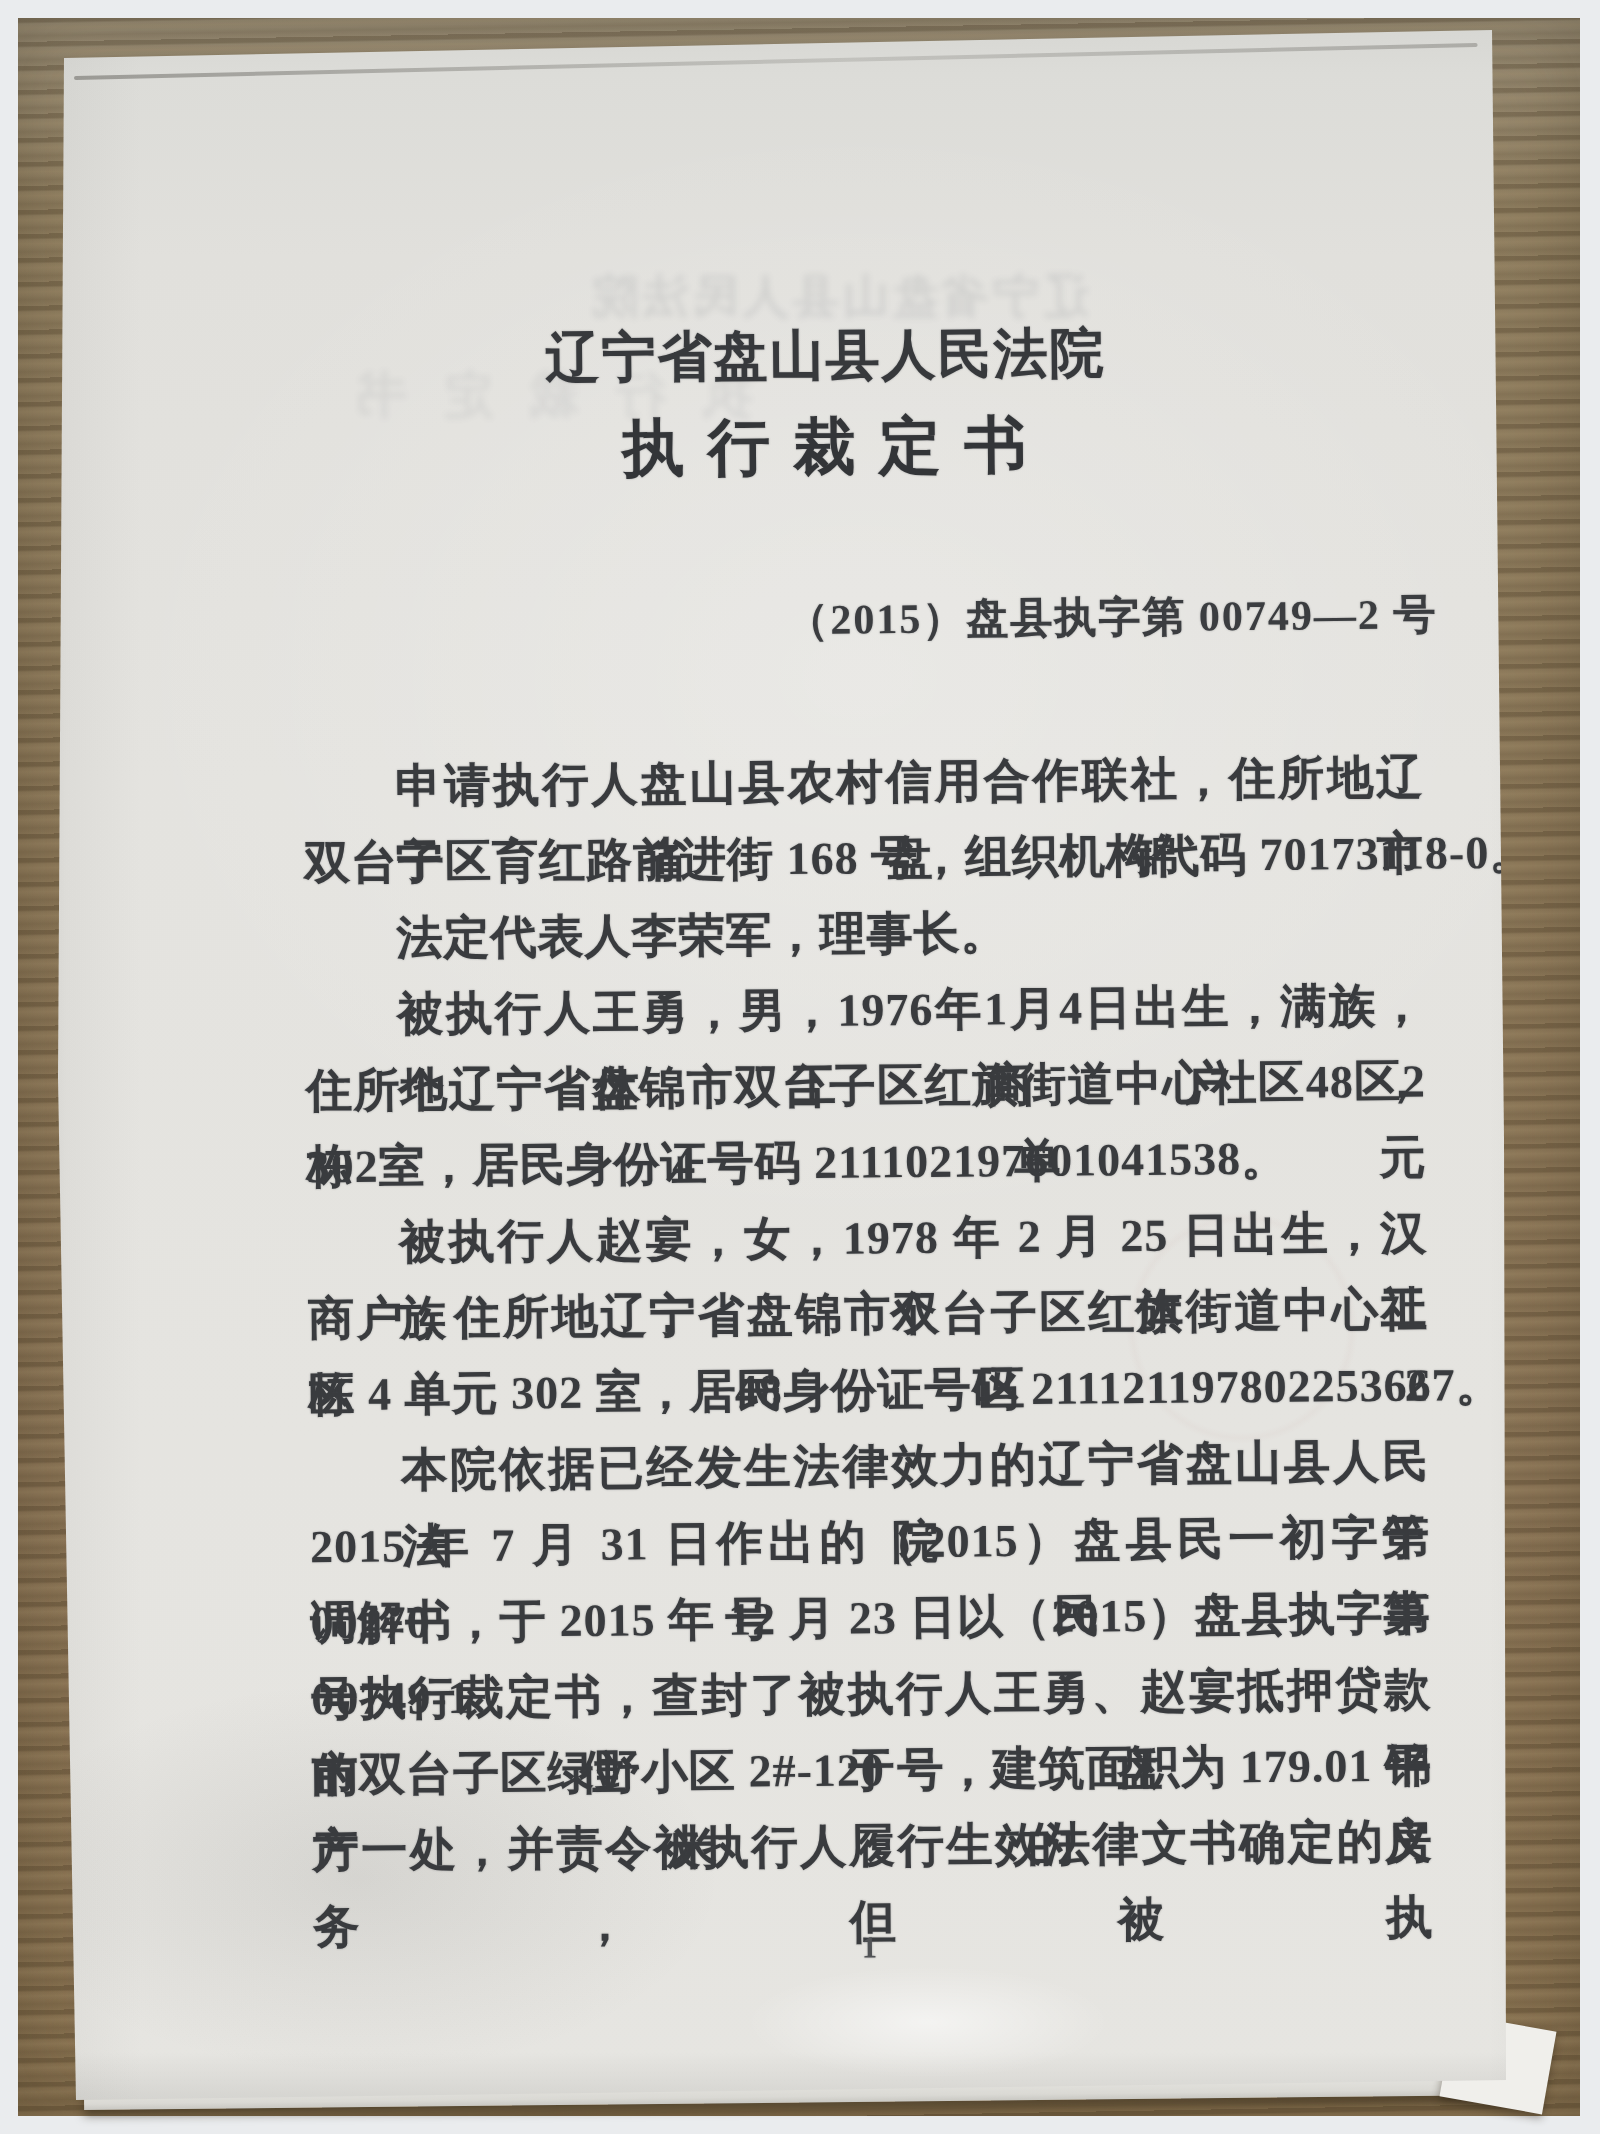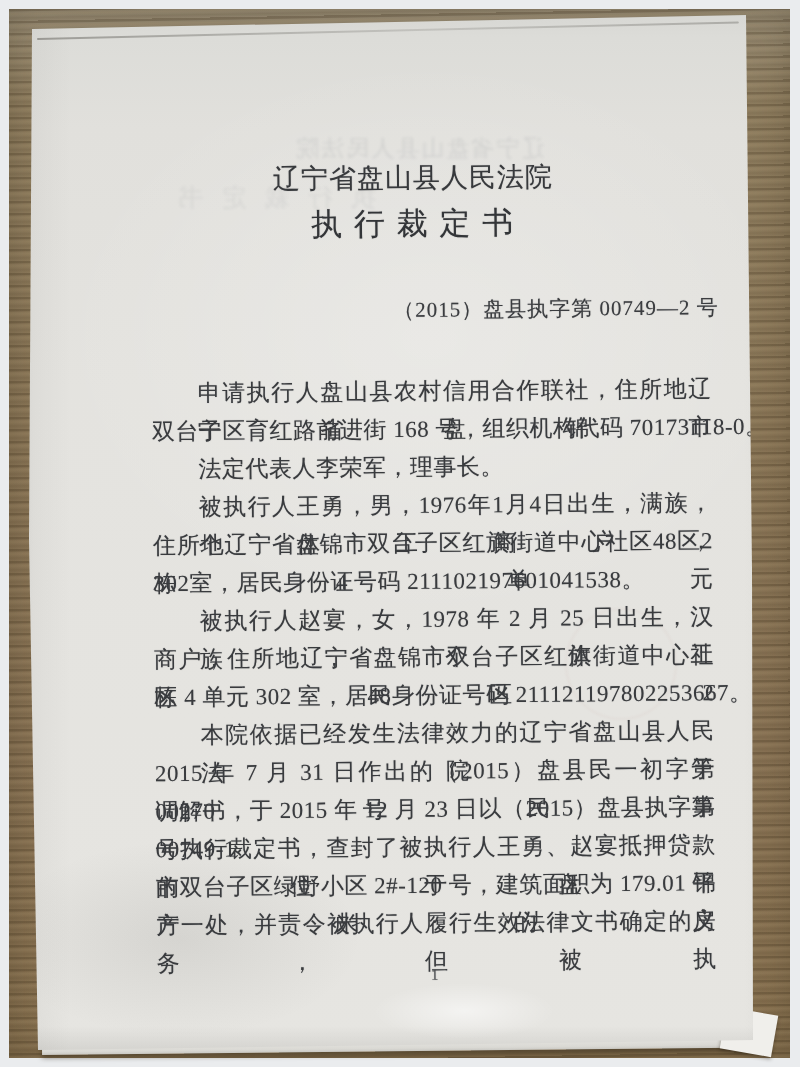--- a/index.html
+++ b/index.html
@@ -47,20 +47,21 @@
     background:
       radial-gradient(ellipse 130px 40px at 455px 1002px, rgba(255,255,255,0.55), rgba(255,255,255,0) 70%),
       radial-gradient(circle 58px at 612px 655px, rgba(0,0,0,0) 52px, rgba(190,150,145,0.06) 55px, rgba(0,0,0,0) 58px),
       radial-gradient(ellipse 260px 140px at 170px 930px, rgba(70,70,66,0.10), rgba(0,0,0,0) 70%),
       radial-gradient(ellipse 500px 380px at 420px 330px, rgba(255,255,255,0.22), rgba(255,255,255,0) 75%),
       linear-gradient(90deg, rgba(88,88,84,0.20) 0px, rgba(88,88,84,0.05) 24px, rgba(0,0,0,0) 62px),
       linear-gradient(270deg, rgba(80,80,76,0.22) 0px, rgba(80,80,76,0.05) 14px, rgba(0,0,0,0) 46px),
       linear-gradient(0deg, rgba(88,88,84,0.16) 0px, rgba(0,0,0,0) 32px),
       linear-gradient(180deg,#d6d6d2 0px,#dcdcd8 28px,#e1e0dc 120px,#e4e3df 380px,#e6e5e1 100%);
     filter:drop-shadow(2px 5px 8px rgba(35,28,15,0.45));
+    font-weight:bold;
   }
   .crease{
     position:absolute;left:28px;top:29px;width:702px;height:2px;
     background:linear-gradient(90deg,rgba(70,68,62,0.42),rgba(70,68,62,0.16) 55%,rgba(70,68,62,0.30));
     transform:rotate(-1.35deg);transform-origin:left center;border-radius:1px;
   }
   
   .bleed{
     position:absolute;color:#3f4754;transform:scaleX(-1);
     filter:blur(1.6px);pointer-events:none;white-space:nowrap;

